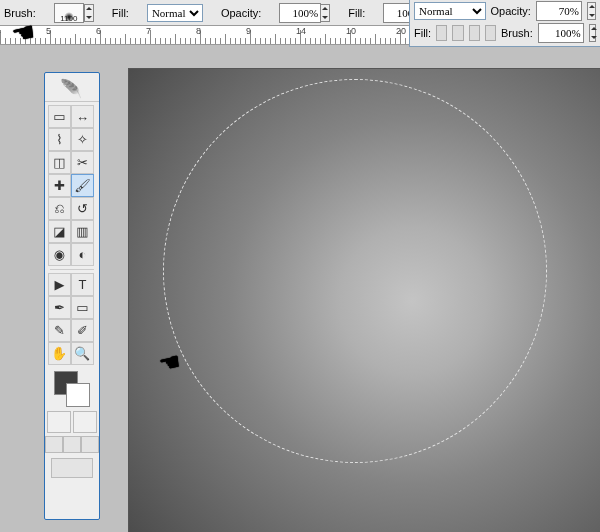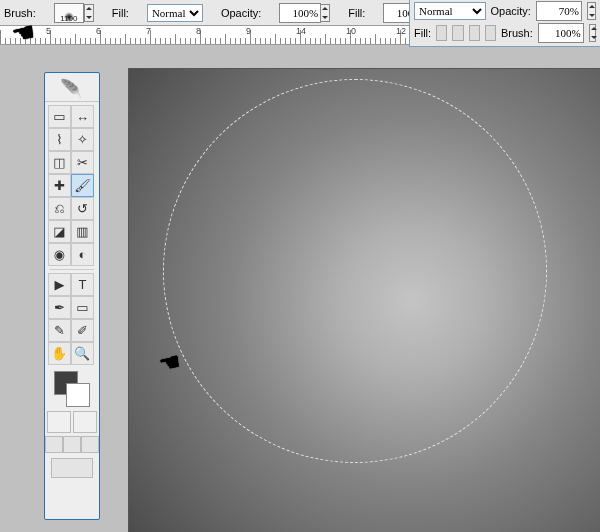--- a/index.html
+++ b/index.html
@@ -197,21 +197,21 @@
       <div class="tick" style="left: 355px;"></div>
       <div class="tick" style="left: 360px;"></div>
       <div class="tick" style="left: 365px;"></div>
       <div class="tick" style="left: 370px;"></div>
       <div class="tick" style="left: 375px; height: 10px;"></div>
       <div class="tick" style="left: 380px;"></div>
       <div class="tick" style="left: 385px;"></div>
       <div class="tick" style="left: 390px;"></div>
       <div class="tick" style="left: 395px;"></div>
       <div class="tick tickL" style="left: 400px;"></div>
-      <div class="ticklbl" style="left: 400px;">12</div>
+      <div class="ticklbl" style="left: 400px;">20</div>
       <div class="tick" style="left: 405px;"></div>
       <div class="tick" style="left: 410px;"></div>
       <div class="tick" style="left: 415px;"></div>
       <div class="tick" style="left: 420px;"></div>
       <div class="tick" style="left: 425px; height: 10px;"></div>
       <div class="tick" style="left: 430px;"></div>
       <div class="tick" style="left: 435px;"></div>
       <div class="tick" style="left: 440px;"></div>
       <div class="tick" style="left: 445px;"></div>
       <div class="tick tickL" style="left: 450px;"></div>

